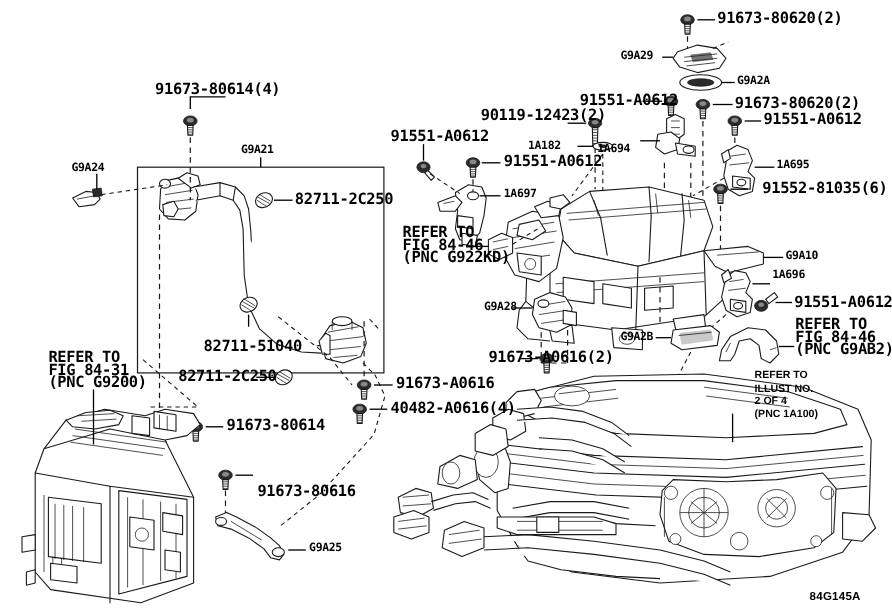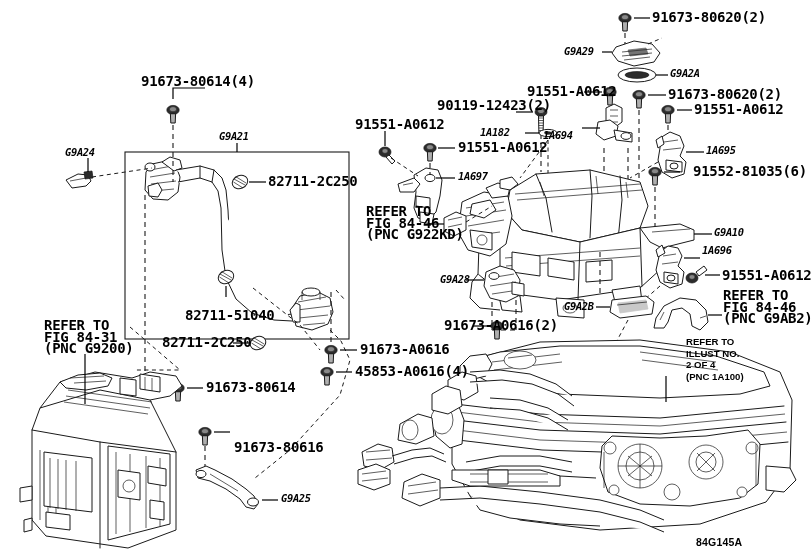--- a/index.html
+++ b/index.html
@@ -18,21 +18,21 @@
     letter-spacing:-0.3px;
     white-space:pre;
     line-height:11.5px;
     color:#000;
   }
   .lbl.sans{
     font-family:"Liberation Sans",sans-serif;
     letter-spacing:0px;
     font-size:9.6px;
   }
-  .lbl.big{font-size:10.4px;font-style:italic;}
+  .lbl.big{font-size:10.4px;}
   .code{
     position:absolute;
     font-family:"Liberation Sans",sans-serif;
     font-weight:bold;font-size:10.5px;
     letter-spacing:0.2px;
   }
 </style>
 </head>
 <body>
 
@@ -469,21 +469,21 @@
 <div class="lbl big" style="left:65px;top:147px;">G9A24</div>
 <div class="lbl" style="left:268px;top:176px;">82711-2C250</div>
 <div class="lbl" style="left:185px;top:310px;">82711-51040</div>
 <div class="lbl" style="left:162px;top:337px;">82711-2C250</div>
 <div class="lbl" style="left:44px;top:320px;">REFER TO
 FIG 84-31
 (PNC G9200)</div>
 <div class="lbl" style="left:206px;top:382px;">91673-80614</div>
 <div class="lbl" style="left:234px;top:426px;margin-top:16px;">91673-80616</div>
 <div class="lbl big" style="left:281px;top:493px;">G9A25</div>
-<div class="lbl" style="left:355px;top:366px;">45853-A0616(4)</div>
+<div class="lbl" style="left:355px;top:366px;">40482-A0616(4)</div>
 <div class="lbl" style="left:360px;top:344px;text-align:right;">91673-A0616</div>
 
 <div class="lbl" style="left:355px;top:119px;">91551-A0612</div>
 <div class="lbl" style="left:458px;top:142px;">91551-A0612</div>
 <div class="lbl big" style="left:458px;top:171px;">1A697</div>
 <div class="lbl" style="left:366px;top:206px;">REFER TO
 FIG 84-46
 (PNC G922KD)</div>
 <div class="lbl" style="left:437px;top:100px;">90119-12423(2)</div>
 <div class="lbl big" style="left:480px;top:127px;">1A182</div>
@@ -504,13 +504,13 @@
 FIG 84-46
 (PNC G9AB2)</div>
 <div class="lbl big" style="left:440px;top:274px;">G9A28</div>
 <div class="lbl" style="left:396px;top:320px;margin-left:48px;">91673-A0616(2)</div>
 <div class="lbl big" style="left:564px;top:301px;">G9A2B</div>
 <div class="lbl sans" style="left:686px;top:336px;">REFER TO
 ILLUST NO.
 2 OF 4
 (PNC 1A100)</div>
 
-<div class="code" style="left:696px;top:536px;text-align:center;">84G145A</div>
+<div class="code" style="left:736px;top:536px;text-align:center;">84G145A</div>
 
 </body></html>

